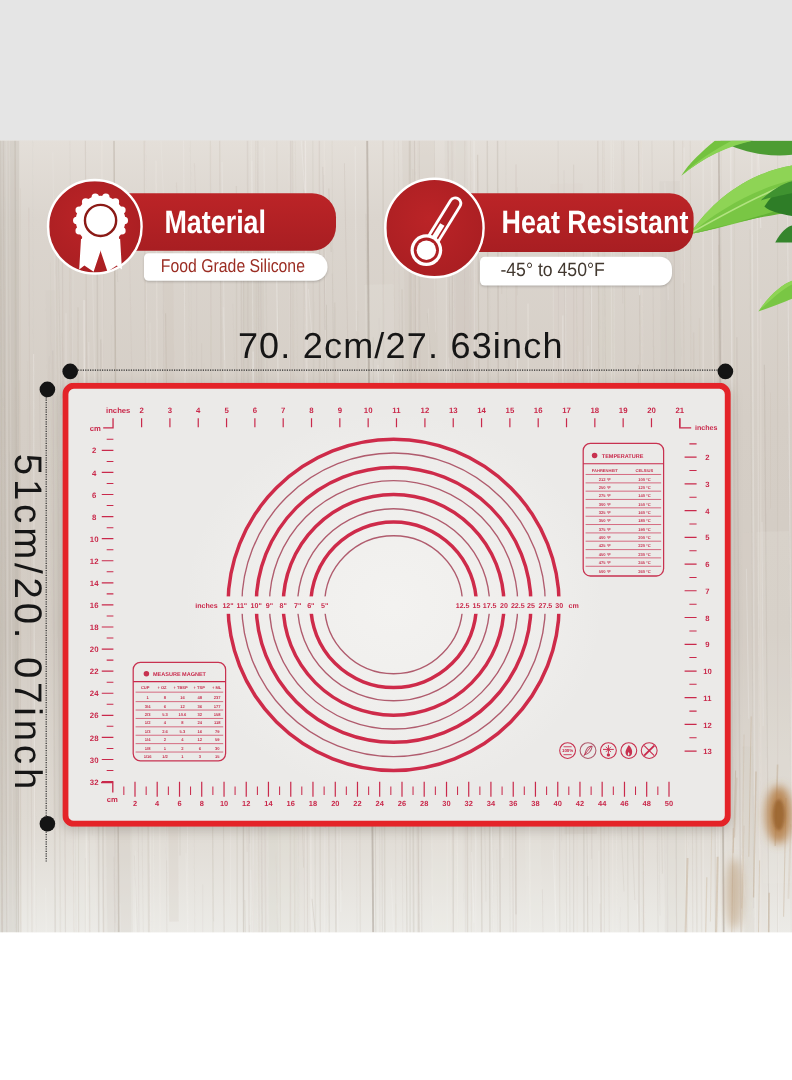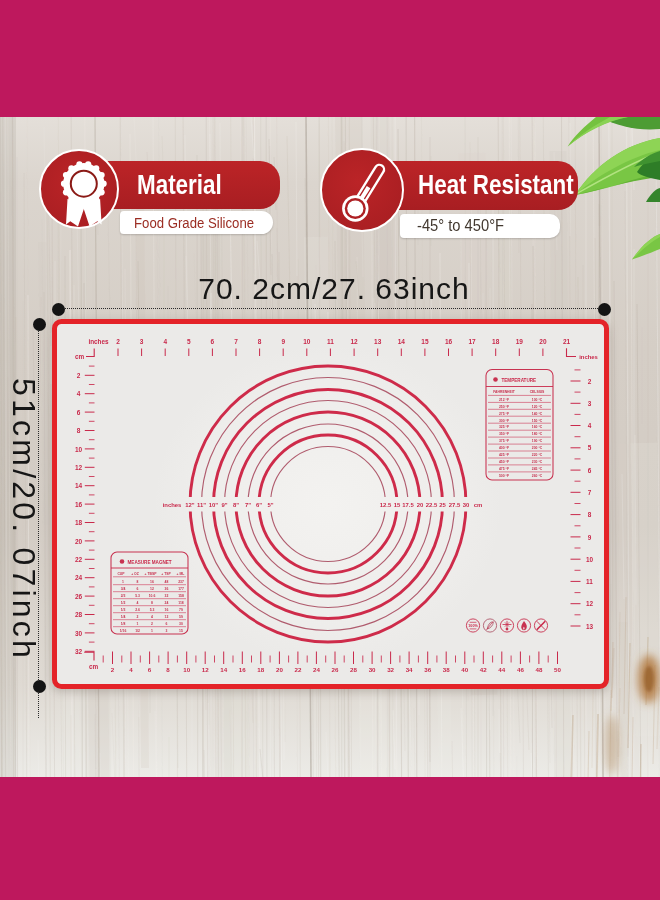--- a/index.html
+++ b/index.html
@@ -2,21 +2,21 @@
 <html><head>
 <meta charset="utf-8">
 <style>
   html,body{margin:0;padding:0;background:#ffffff;}
   body{width:660px;height:900px;position:relative;overflow:hidden;font-family:"Liberation Sans",sans-serif;}
   .abs{position:absolute;}
 </style>
 </head>
 <body>
 
-<div class="abs" style="left:0;top:0;width:660px;height:900px;background:#be185d;">
+<div class="abs" style="left:0;top:0;width:660px;height:684px;background:#e5e5e5;">
 
   <div class="abs" style="left:0;top:117px;width:660px;height:660px;overflow:hidden;
        background:linear-gradient(180deg,#e4dfd9 0%,#dbd5ce 10%,#d5cec6 35%,#d3ccc4 62%,#dfdad3 86%,#ecebe7 100%);">
 
     <svg width="660" height="660" viewBox="0 0 660 660" style="position:absolute;left:0;top:0;" preserveAspectRatio="none">
         <defs>
           <filter id="kblur" x="-80%" y="-80%" width="260%" height="260%">
             <feGaussianBlur stdDeviation="4"></feGaussianBlur>
           </filter>
           <filter id="kblur2" x="-80%" y="-80%" width="260%" height="260%">

